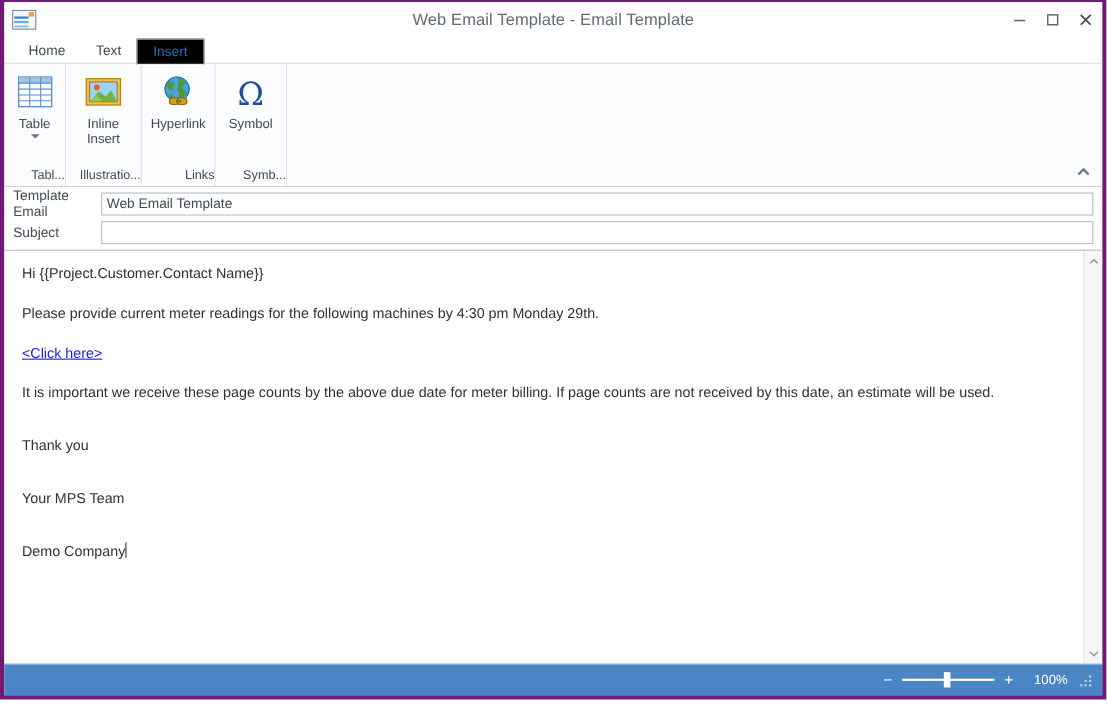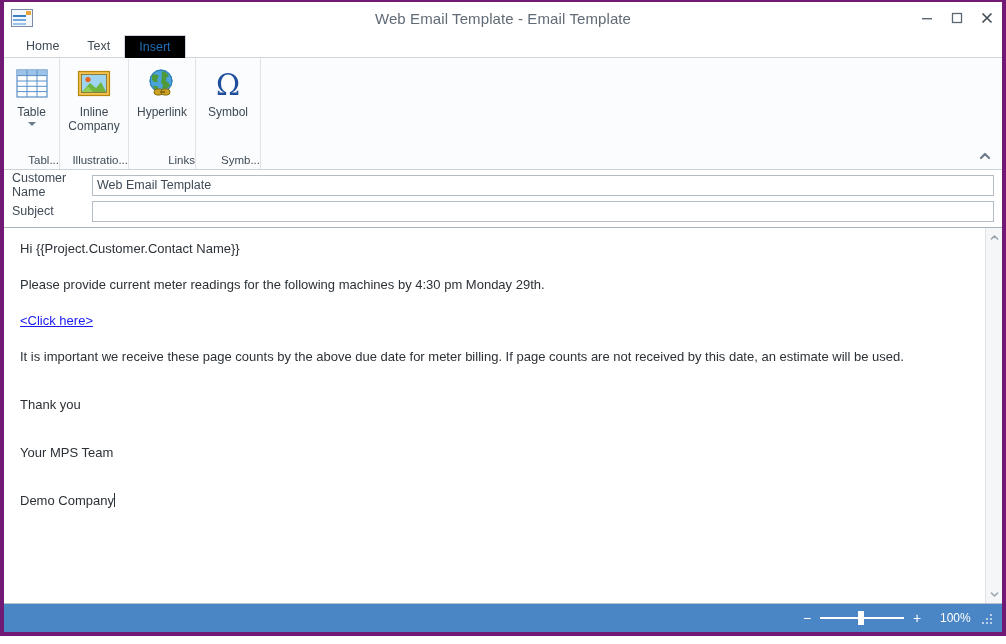--- a/index.html
+++ b/index.html
@@ -393,21 +393,21 @@
           <div class="ritem-icon">
             <svg width="34" height="30" viewBox="0 0 34 30">
               <rect x="1.5" y="2.5" width="31" height="24" fill="#f2c14e" stroke="#b8860b" stroke-width="1.2"></rect>
               <rect x="4.5" y="5.5" width="25" height="18" fill="#9ed4f0" stroke="#7a6a2a" stroke-width="0.8"></rect>
               <circle cx="11" cy="10.5" r="2.6" fill="#e8621c"></circle>
               <path d="M4.9 23 L13 14 L19 19 L24 13 L29.1 23 Z" fill="#6fb43f"></path>
               <path d="M4.9 23 L11 17.5 L16 23 Z" fill="#8fcf57"></path>
             </svg>
           </div>
           <div class="ritem-label">Inline
-Company</div>
+Insert</div>
         </div>
       </div>
       <div class="rgroup-label">Illustratio...</div>
     </div>
 
     <div class="rgroup" style="width:67px">
       <div class="rgroup-items">
         <div class="ritem">
           <div class="ritem-icon">
             <svg width="34" height="32" viewBox="0 0 34 32">
@@ -445,21 +445,21 @@
 
     <div class="ribbon-collapse">
       <svg width="14" height="10" viewBox="0 0 14 10">
         <path d="M3 7 L7 3 L11 7" fill="none" stroke="#6d7a87" stroke-width="2.2" stroke-linecap="round" stroke-linejoin="round"></path>
       </svg>
     </div>
   </div>
 
   <div class="fields">
     <div class="field-row">
-      <div class="field-label">Customer Name</div>
+      <div class="field-label">Template Email</div>
       <input class="field-input" type="text" value="Web Email Template" style="">
     </div>
     <div class="field-row">
       <div class="field-label">Subject</div>
       <input class="field-input" type="text" value="" style="">
     </div>
   </div>
 
   <div class="editor-wrap">
     <div class="editor">

